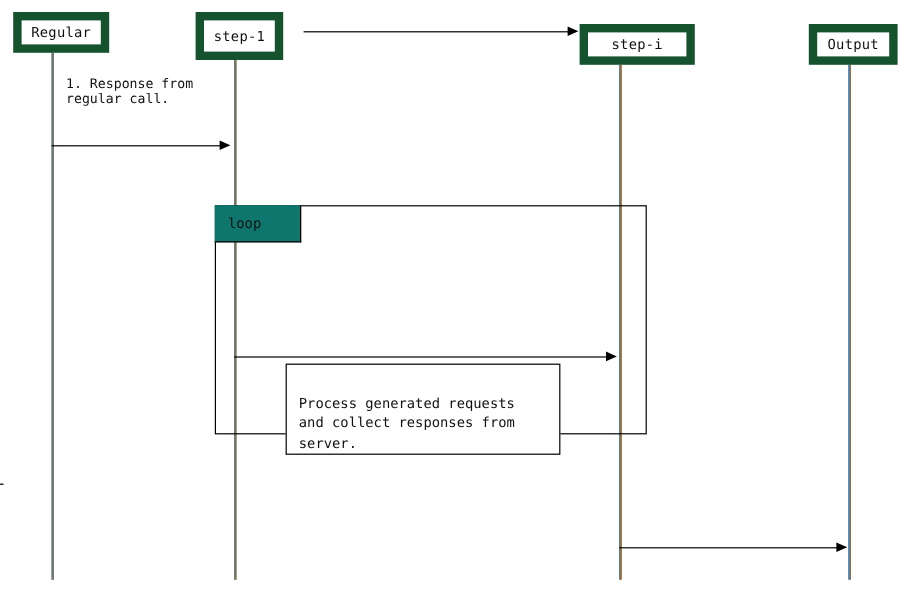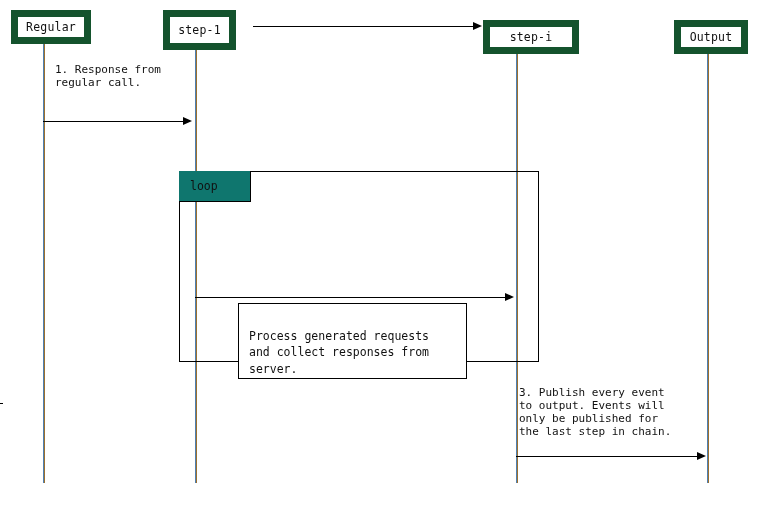--- a/index.html
+++ b/index.html
@@ -146,22 +146,18 @@
 
   <div class="msg-line" style="left:195px; top:297px; width:311px;"></div>
   <div class="arrowhead" style="left:505px; top:292.5px;"></div>
 
   <div class="note" style="left:238px; top:267px; width:229px; height:76px;margin-top:36px;">
     <span>Process generated requests
 and collect responses from
 server.</span>
   </div>
 
-  <div class="label" style="left:519px; top:386px; width:195px;">3. Publish every event
-to output. Events will
-only be published for
-the last step in chain.</div>
   <div class="msg-line" style="left:516px; top:456px; width:182px;"></div>
   <div class="arrowhead" style="left:697px; top:451.5px;"></div>
 
   <div class="edge-tick" style="left:0px; top:403px; width:3px; height:1px;"></div>
 
 </div>
 
 </body></html>

